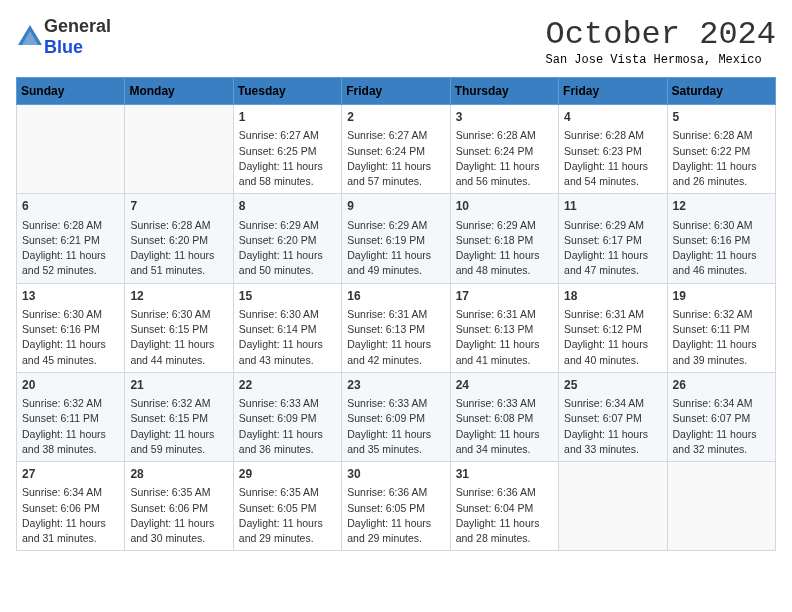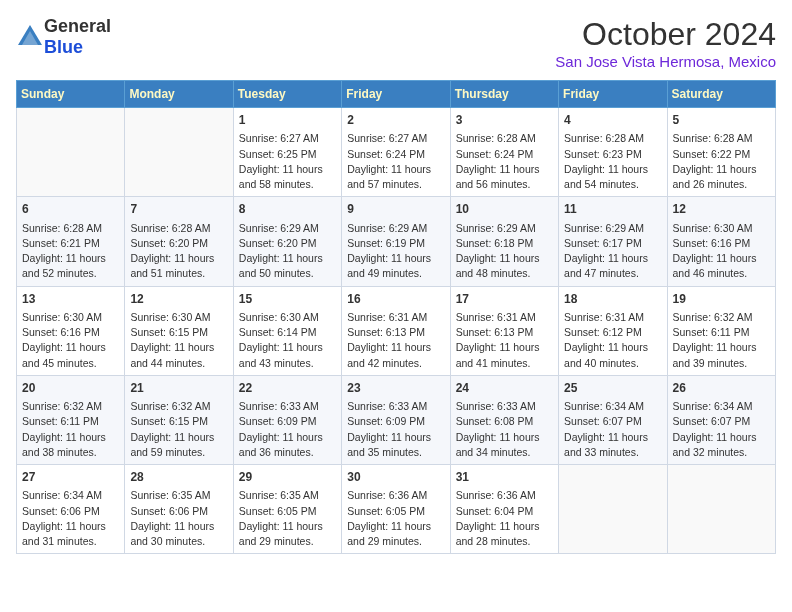--- a/index.html
+++ b/index.html
@@ -18,39 +18,40 @@
     }
     .logo {
       display: flex;
       align-items: center;
     }
     .logo-icon {
       width: 28px;
       height: 28px;
     }
     .title-block {
-      text-align: right;
+      text-align: left;
+      font-family: Liberation Mono, monospace;
     }
     .month-title {
       font-size: 32px;
       font-weight: normal;
       color: #333;
     }
     .subtitle {
-      font-size: 15px;
-      color: #6d28d9;
+      font-size: 12px;
+      color: #000000;
     }
     .calendar {
       width: 100%;
       border-collapse: collapse;
       font-size: 10.5px;
     }
     .calendar thead th {
       background-color: #3a7fc1;
-      color: #fef9c3;
+      color: #000000;
       padding: 6px 4px;
       text-align: left;
       font-size: 12px;
       font-weight: bold;
       border: 1px solid #5a9fd4;
     }
     .calendar tbody td {
       vertical-align: top;
       padding: 4px 5px;
       border: 1px solid #d0d8e4;

